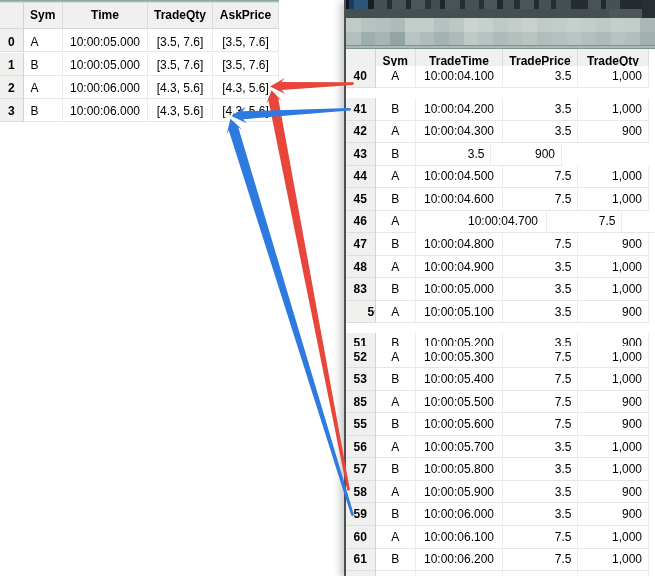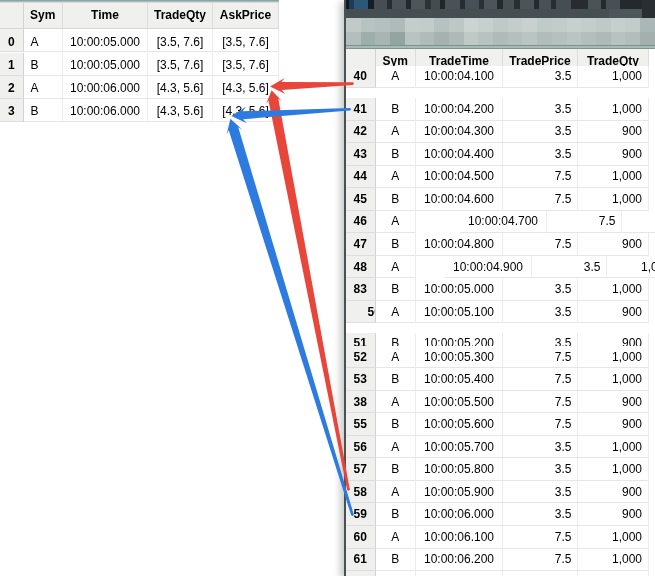--- a/index.html
+++ b/index.html
@@ -236,21 +236,20 @@
         <div class="trow" style="top: 72.14px; height: 22.52px;">
           <div class="tcell rownum" style="width: 29.5px;">42</div>
           <div class="tcell ac" style="width: 40.5px;">A</div>
           <div class="tcell ac" style="width: 87px;">10:00:04.300</div>
           <div class="tcell ar" style="width: 75px; padding-right: 5.5px;">3.5</div>
           <div class="tcell ar" style="width: 71px; padding-right: 6px;">900</div>
         </div>
         <div class="trow" style="top: 94.66px; height: 22.52px;">
           <div class="tcell rownum" style="width: 29.5px;">43</div>
           <div class="tcell ac" style="width: 40.5px;">B</div>
-          <div class="tcell ac" style="width: 87px;">10:00:04.400</div>
           <div class="tcell ar" style="width: 75px; padding-right: 5.5px;">3.5</div>
           <div class="tcell ar" style="width: 71px; padding-right: 6px;">900</div>
         </div>
         <div class="trow" style="top: 117.18px; height: 22.52px;">
           <div class="tcell rownum" style="width: 29.5px;">44</div>
           <div class="tcell ac" style="width: 40.5px;">A</div>
           <div class="tcell ac" style="width: 87px;">10:00:04.500</div>
           <div class="tcell ar" style="width: 75px; padding-right: 5.5px;">7.5</div>
           <div class="tcell ar" style="width: 71px; padding-right: 6px;">1,000</div>
         </div>
@@ -271,21 +270,21 @@
         <div class="trow" style="top: 184.74px; height: 22.52px;">
           <div class="tcell rownum" style="width: 29.5px;">47</div>
           <div class="tcell ac" style="width: 40.5px;">B</div>
           <div class="tcell ac" style="width: 87px;">10:00:04.800</div>
           <div class="tcell ar" style="width: 75px; padding-right: 5.5px;">7.5</div>
           <div class="tcell ar" style="width: 71px; padding-right: 6px;">900</div>
         </div>
         <div class="trow" style="top: 207.26px; height: 22.52px;">
           <div class="tcell rownum" style="width: 29.5px;">48</div>
           <div class="tcell ac" style="width: 40.5px;">A</div>
-          <div class="tcell ac" style="width: 87px; margin-left: 29px;">10:00:04.900</div>
+          <div class="tcell ac" style="width: 87px;">10:00:04.900</div>
           <div class="tcell ar" style="width: 75px; padding-right: 5.5px;">3.5</div>
           <div class="tcell ar" style="width: 71px; padding-right: 6px;">1,000</div>
         </div>
         <div class="trow" style="top: 229.78px; height: 22.52px;">
           <div class="tcell rownum" style="width: 29.5px;">83</div>
           <div class="tcell ac" style="width: 40.5px;">B</div>
           <div class="tcell ac" style="width: 87px;">10:00:05.000</div>
           <div class="tcell ar" style="width: 75px; padding-right: 5.5px;">3.5</div>
           <div class="tcell ar" style="width: 71px; padding-right: 6px;">1,000</div>
         </div>
@@ -311,21 +310,21 @@
           <div class="tcell ar" style="width: 71px; padding-right: 6px;">1,000</div>
         </div>
         <div class="trow" style="top: 319.86px; height: 22.52px;">
           <div class="tcell rownum" style="width: 29.5px;">53</div>
           <div class="tcell ac" style="width: 40.5px;">B</div>
           <div class="tcell ac" style="width: 87px;">10:00:05.400</div>
           <div class="tcell ar" style="width: 75px; padding-right: 5.5px;">7.5</div>
           <div class="tcell ar" style="width: 71px; padding-right: 6px;">1,000</div>
         </div>
         <div class="trow" style="top: 342.38px; height: 22.52px;">
-          <div class="tcell rownum" style="width: 29.5px;">38</div>
+          <div class="tcell rownum" style="width: 29.5px;">85</div>
           <div class="tcell ac" style="width: 40.5px;">A</div>
           <div class="tcell ac" style="width: 87px;">10:00:05.500</div>
           <div class="tcell ar" style="width: 75px; padding-right: 5.5px;">7.5</div>
           <div class="tcell ar" style="width: 71px; padding-right: 6px;">900</div>
         </div>
         <div class="trow" style="top: 364.9px; height: 22.52px;">
           <div class="tcell rownum" style="width: 29.5px;">55</div>
           <div class="tcell ac" style="width: 40.5px;">B</div>
           <div class="tcell ac" style="width: 87px;">10:00:05.600</div>
           <div class="tcell ar" style="width: 75px; padding-right: 5.5px;">7.5</div>

